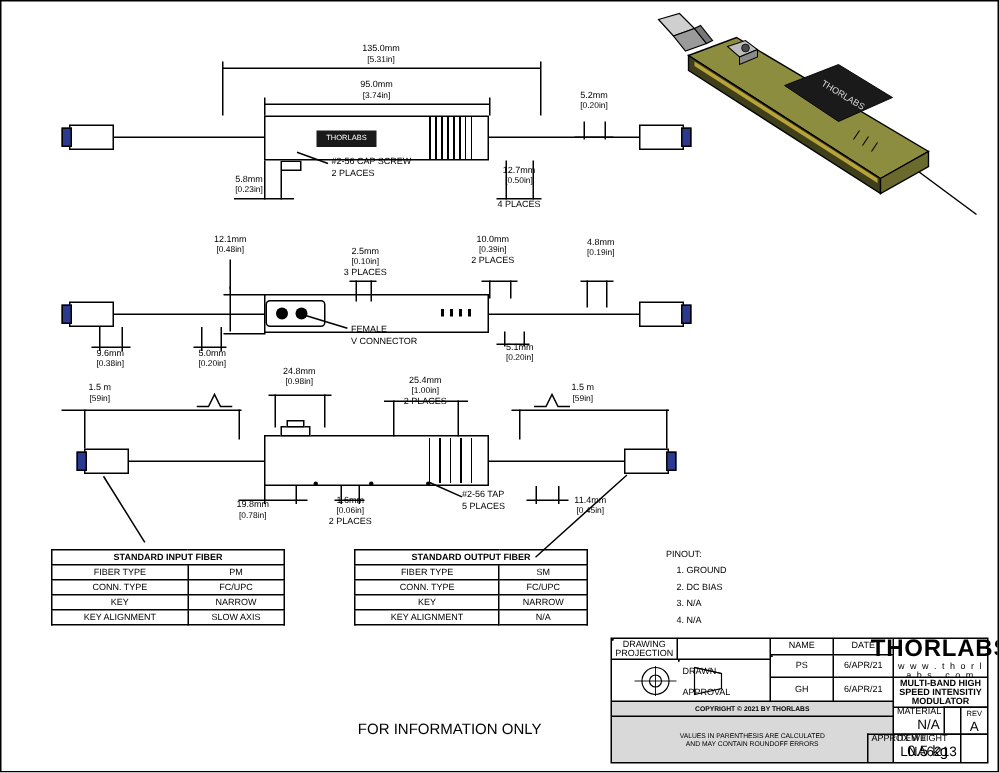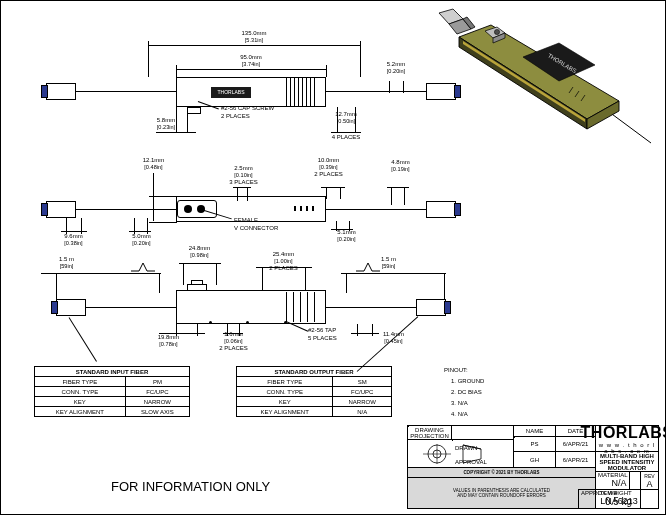--- a/index.html
+++ b/index.html
@@ -36,21 +36,21 @@
     position:absolute;left:406px;top:424px;width:252px;height:84px;
     border:1px solid #000;box-sizing:border-box;font-size:6px;color:#000;
   }
   .tb-cell{position:absolute;box-sizing:border-box;border:0 solid #000;}
   .bb{border-bottom:1px solid #000;}
   .br{border-right:1px solid #000;}
   .ctr{display:flex;align-items:center;justify-content:center;text-align:center;}
   .brand{font-size:16px;font-weight:bold;letter-spacing:0.5px;color:#000;}
   .brandsub{font-size:6px;letter-spacing:1px;color:#000;}
   .tiny{font-size:4.5px;line-height:5.5px;}
-  .notice{font-size:13px;color:#000;text-align:left;line-height:12px;}
+  .notice{font-size:10px;color:#000;text-align:right;line-height:12px;}
   
   #iso{position:absolute;left:418px;top:6px;width:240px;height:140px;}
 </style>
 </head>
 <body>
 
 <div id="sheet">
 
   <svg id="iso" viewBox="0 0 240 140">
 

